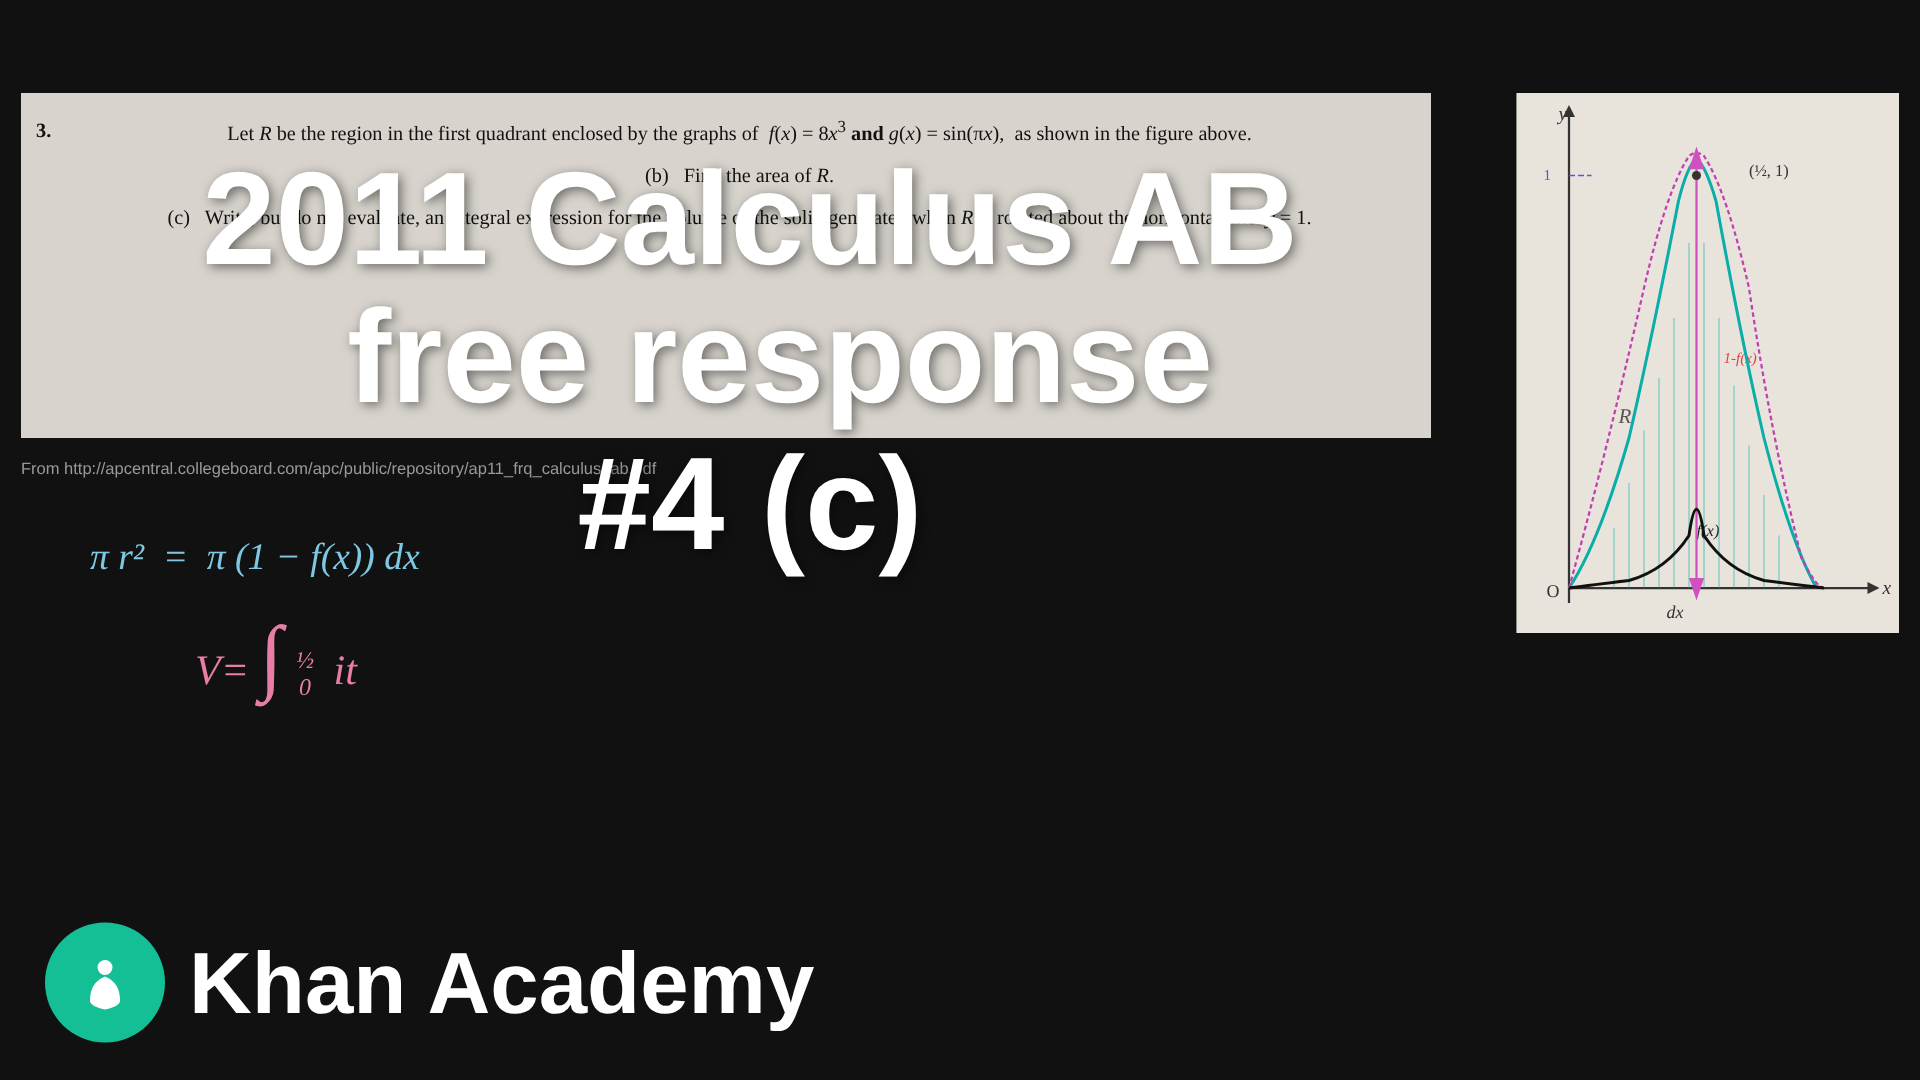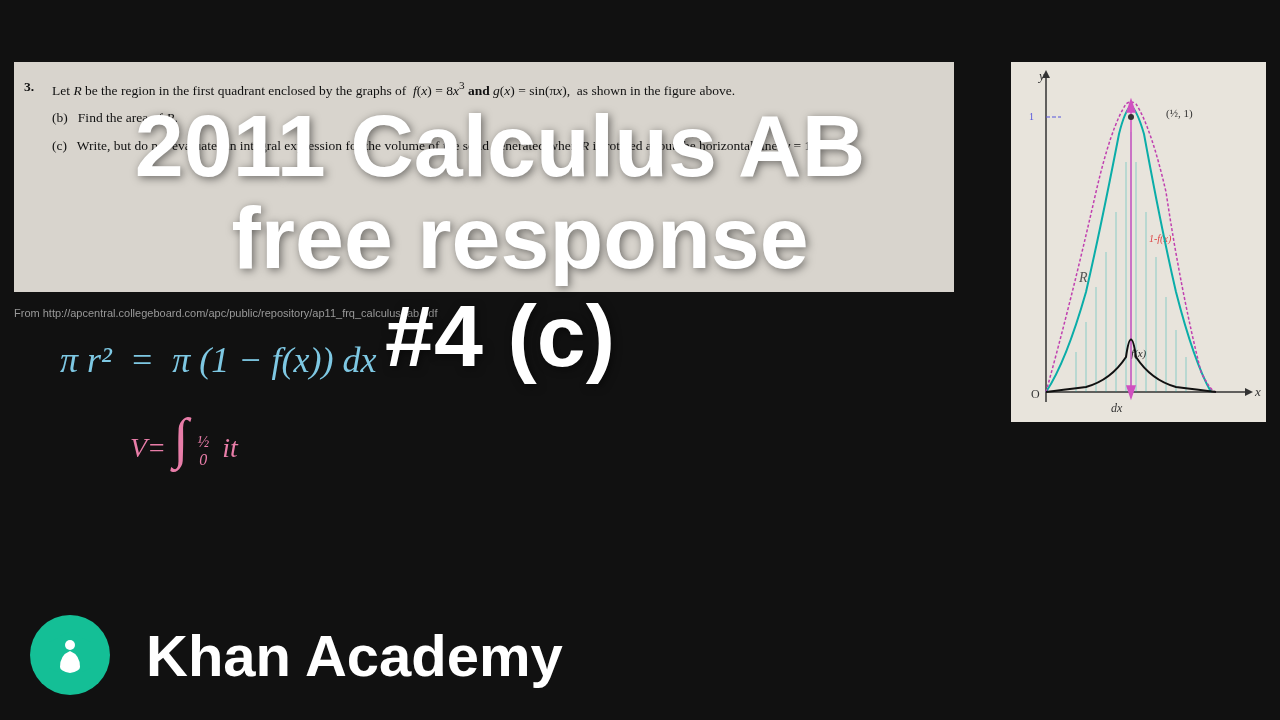--- a/index.html
+++ b/index.html
@@ -43,20 +43,21 @@
       top: 14px;
       font-weight: bold;
     }
 
     .worksheet-content {
       margin-left: 18px;
     }
 
     .worksheet-content p {
       margin-bottom: 6px;
+      text-align: center;
     }
 
     .source-url {
       position: absolute;
       top: 295px;
       left: 14px;
       color: #999;
       font-size: 11px;
       font-family: Arial, sans-serif;
       margin-top: 12px;
@@ -66,24 +67,24 @@
     .handwritten-area {
       position: absolute;
       top: 330px;
       left: 20px;
       width: 500px;
       height: 240px;
     }
 
     .math-line1 {
       position: absolute;
-      top: 9px;
+      top: 28px;
       left: 40px;
       font-family: 'Times New Roman', serif;
-      font-size: 36px;
+      font-size: 25px;
       color: #7ec8e3;
       font-style: italic;
     }
 
     .math-line2 {
       position: absolute;
       top: 80px;
       left: 110px;
       font-family: 'Times New Roman', serif;
       font-size: 28px;
@@ -148,21 +149,21 @@
     .branding-bar {
       position: absolute;
       bottom: 0;
       left: 0;
       width: 1280px;
       height: 130px;
       background: #111;
       display: flex;
       align-items: center;
       padding-left: 30px;
-      gap: 36px;
+      gap: 16px;
     }
 
     .ka-logo {
       width: 80px;
       height: 80px;
       background: #14bf96;
       border-radius: 50%;
       display: flex;
       align-items: center;
       justify-content: center;

